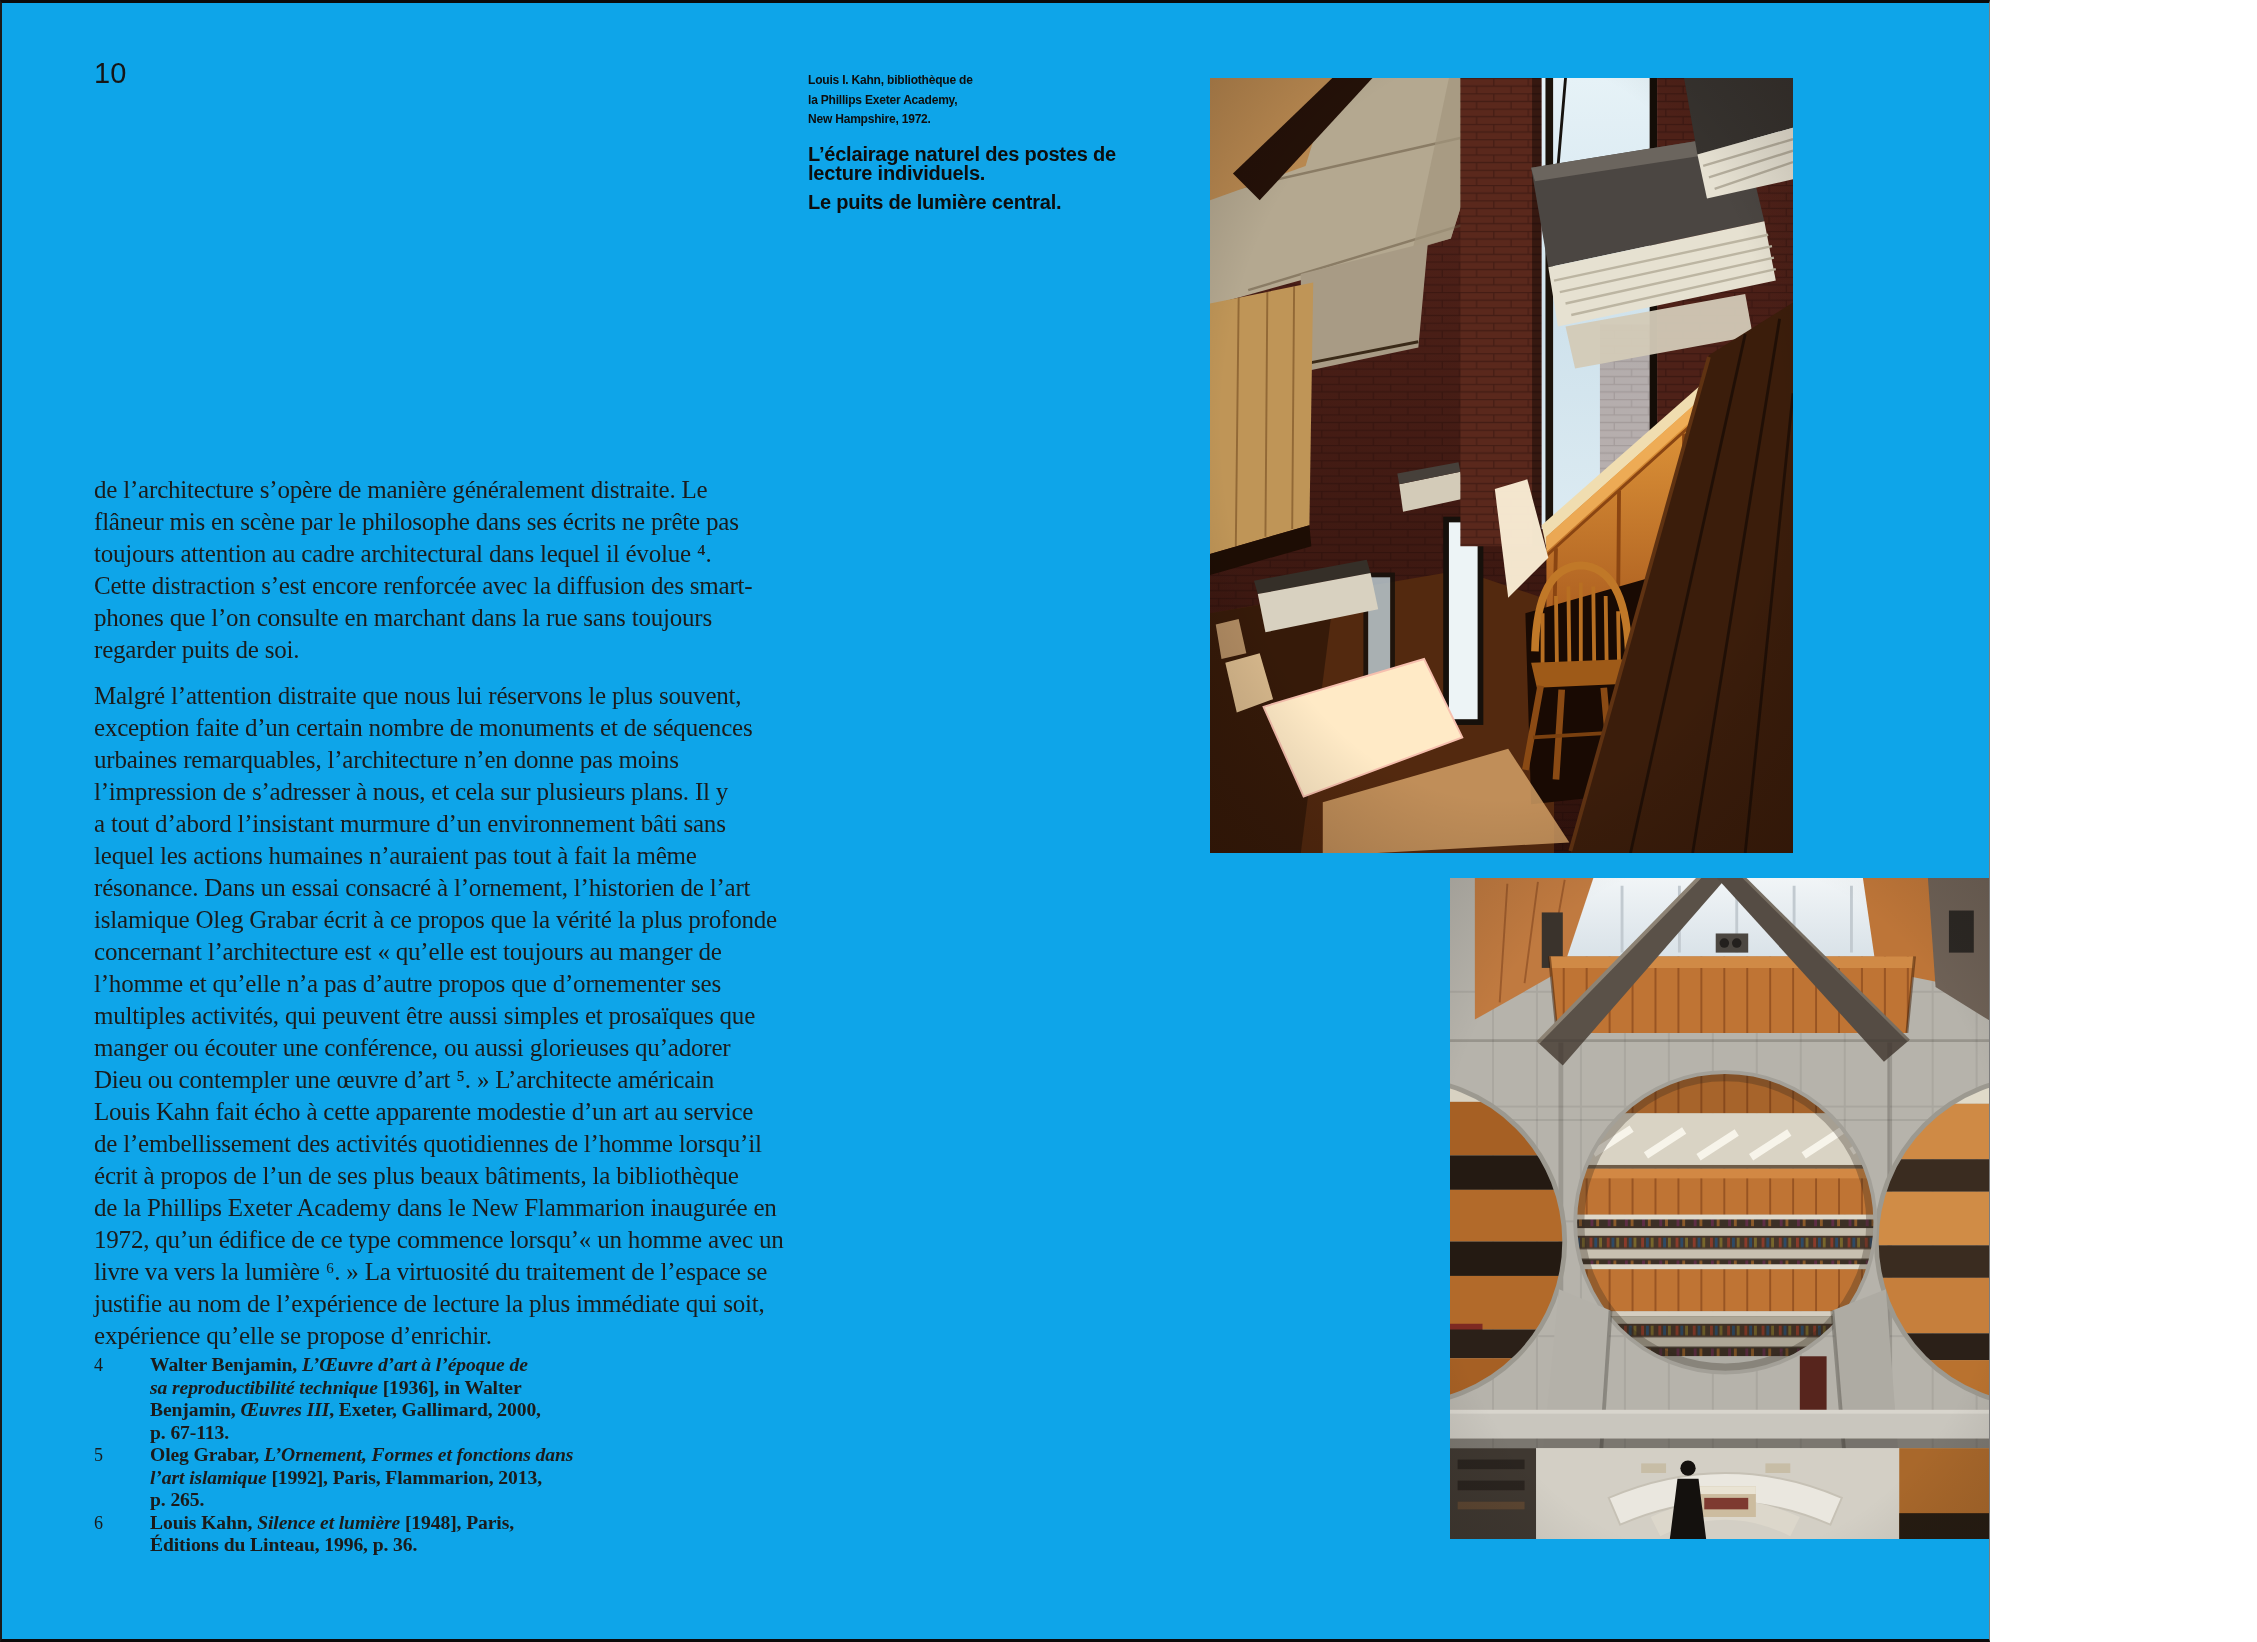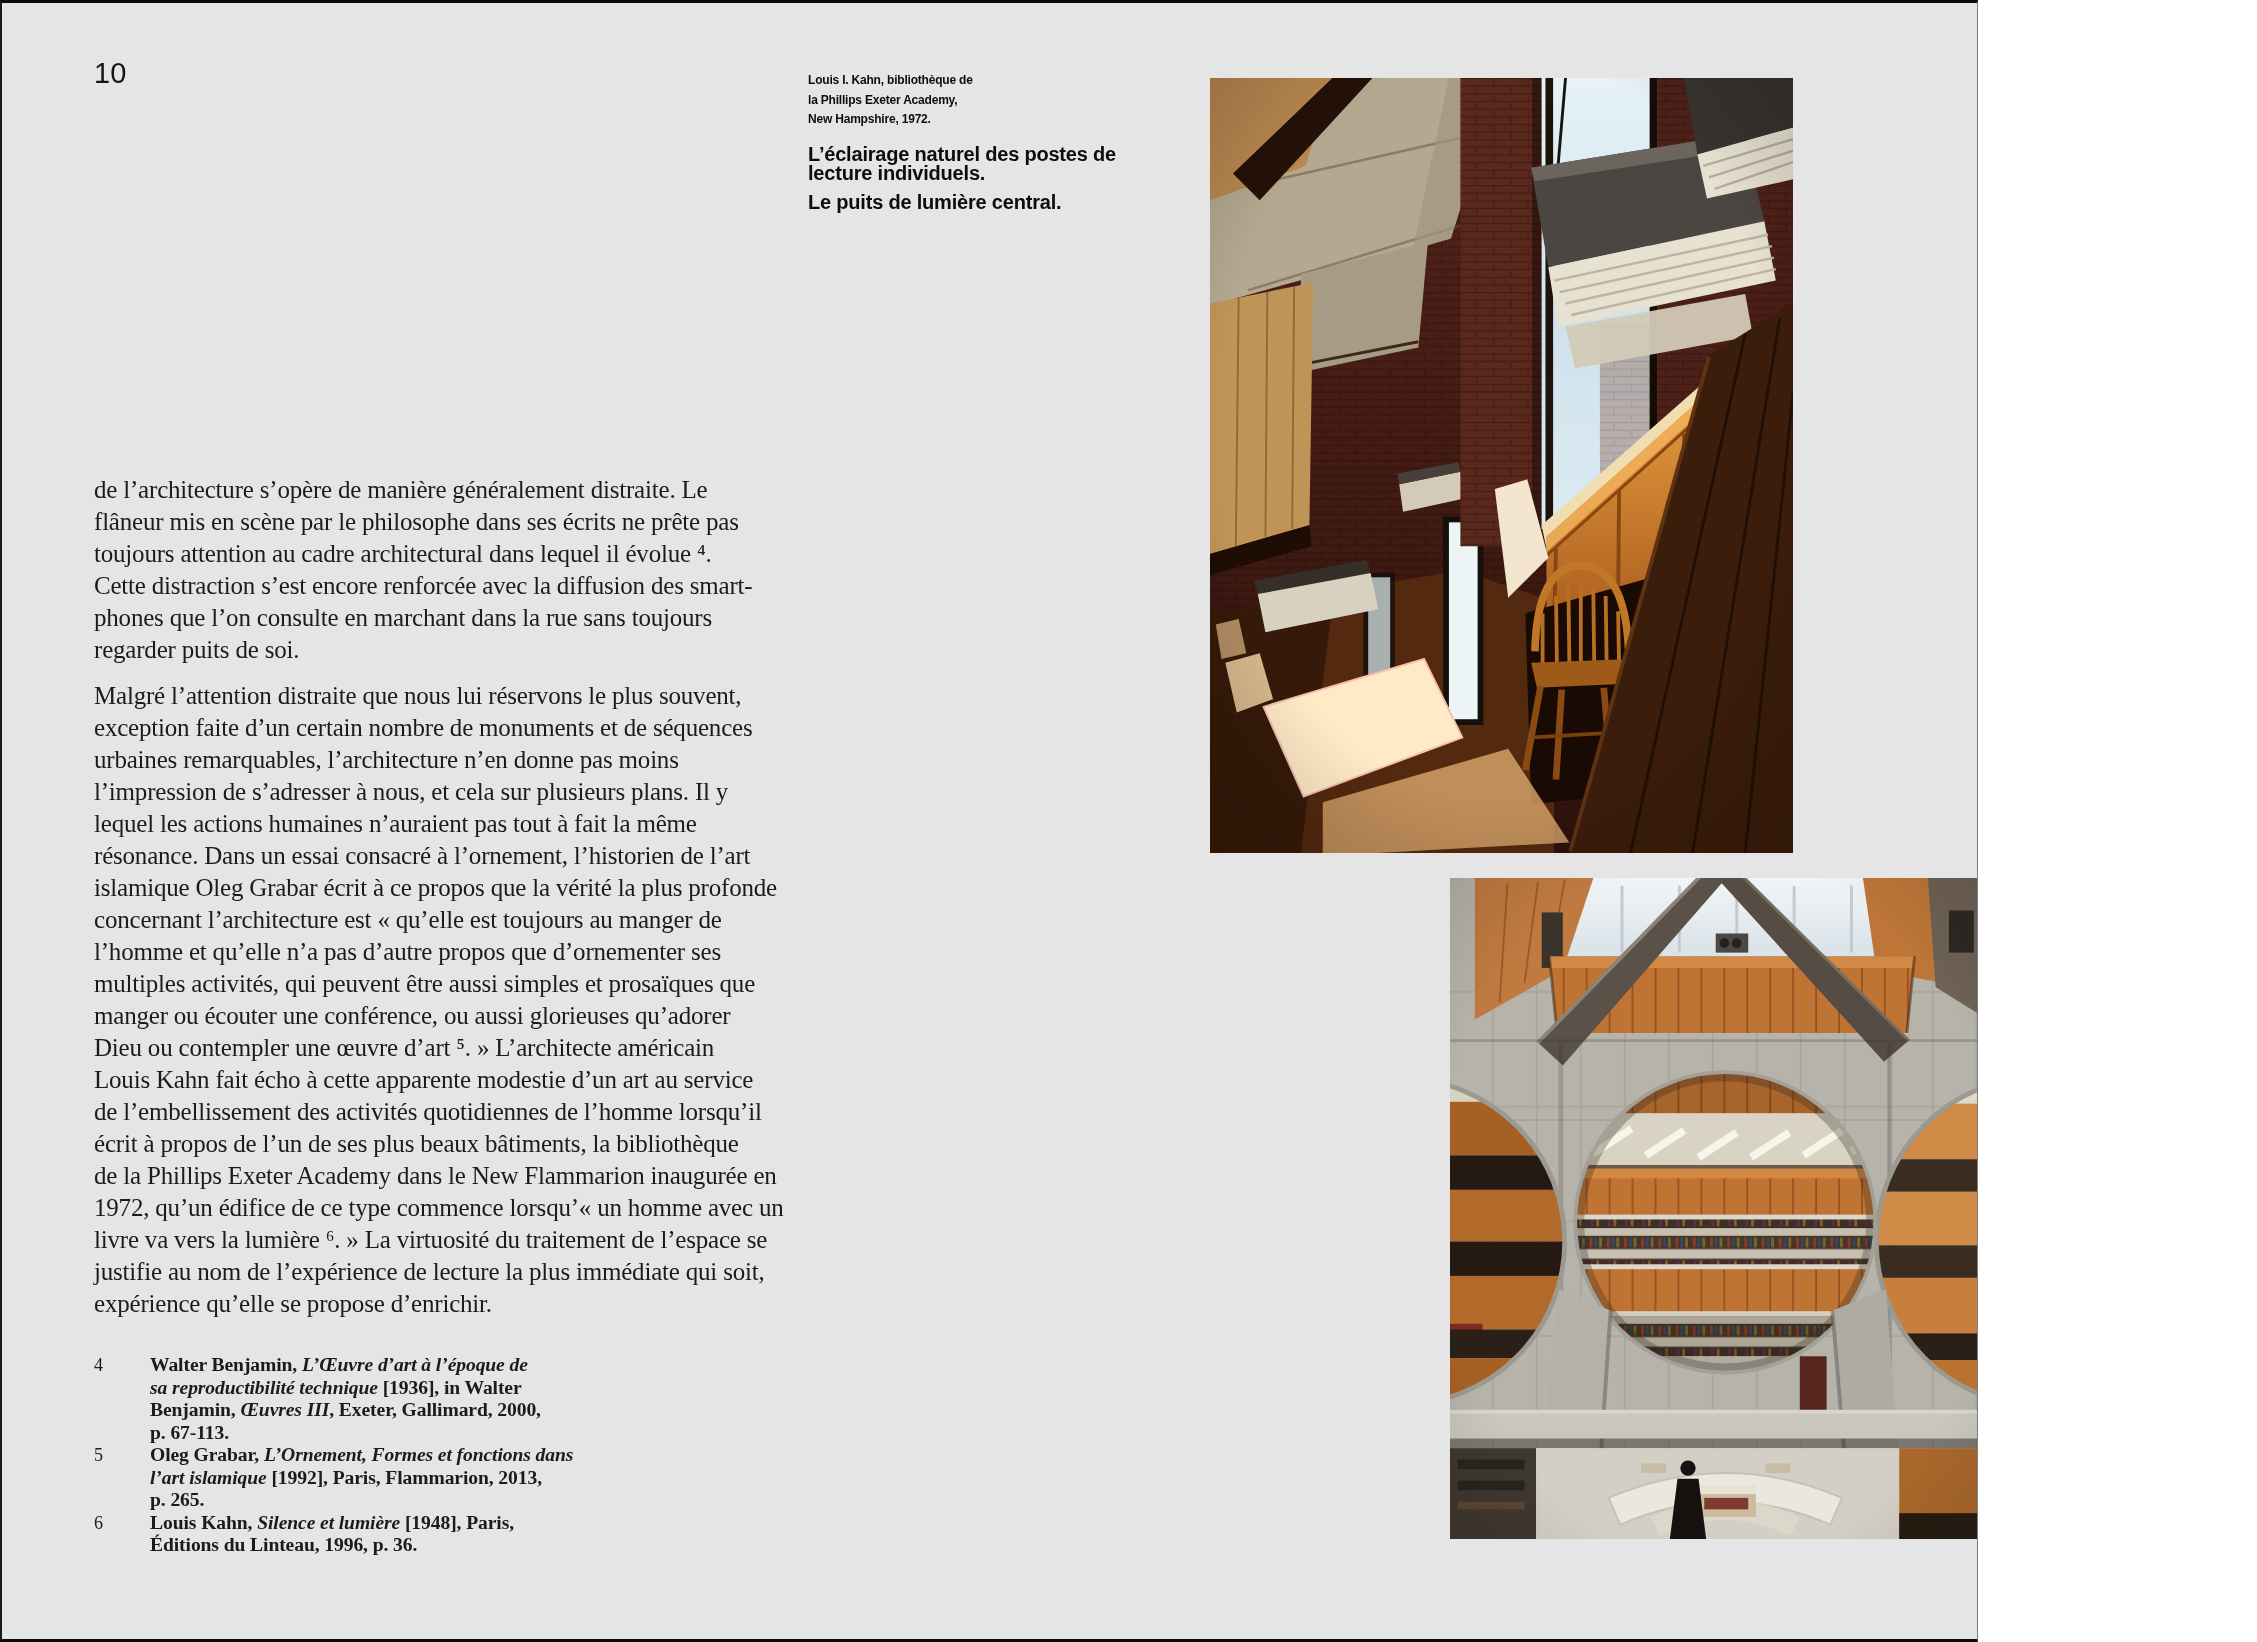--- a/index.html
+++ b/index.html
@@ -1,17 +1,17 @@
 <!DOCTYPE html>
 <html><head>
 <meta charset="utf-8">
 <style>
   html,body{margin:0;padding:0;background:#ffffff;}
-  .page{position:relative;width:1978px;height:1642px;background:#e5e5e5;overflow:hidden;
-        font-family:"Liberation Sans",sans-serif;color:#111;}
+  .page{position:relative;width:1978px;height:1642px;background:#0ea5e9;overflow:hidden;
+        font-family:"Liberation Sans",sans-serif;color:#111;padding-left:12px;}
   .frame{position:absolute;inset:0;pointer-events:none;z-index:40;
          border-top:3.8px solid #0b0b0b;border-bottom:3.8px solid #0b0b0b;
          border-left:2.9px solid #1a1a1a;border-right:1.9px solid #7d7d7d;}
   .pagenum{position:absolute;left:94px;top:57px;font-size:29px;letter-spacing:0;color:#161616;}
   .caption{position:absolute;left:808px;top:71px;width:306px;color:#0d0d0d;}
   .cap-a{font-size:12px;line-height:19.6px;font-weight:bold;letter-spacing:-0.2px;margin-bottom:15.3px;}
   .cap-b{font-size:20px;line-height:18.6px;font-weight:bold;letter-spacing:-0.2px;margin-bottom:10.5px;}
   .body-text{position:absolute;left:94px;top:474px;width:755px;color:#1b1b1b;
              font-family:"Liberation Serif","DejaVu Serif",serif;
              font-size:25px;line-height:32px;letter-spacing:-0.2px;}
@@ -58,20 +58,21 @@
         <div class="tline">toujours attention au cadre architectural dans lequel il évolue ⁴.</div>
         <div class="tline">Cette distraction s’est encore renforcée avec la diffusion des smart-</div>
         <div class="tline">phones que l’on consulte en marchant dans la rue sans toujours</div>
         <div class="tline">regarder puits de soi.</div>
       </div>
     <div class="para">
         <div class="tline">Malgré l’attention distraite que nous lui réservons le plus souvent,</div>
         <div class="tline">exception faite d’un certain nombre de monuments et de séquences</div>
         <div class="tline">urbaines remarquables, l’architecture n’en donne pas moins</div>
         <div class="tline">l’impression de s’adresser à nous, et cela sur plusieurs plans. Il y</div>
+        <div class="tline">a tout d’abord l’insistant murmure d’un environnement bâti sans</div>
         <div class="tline">lequel les actions humaines n’auraient pas tout à fait la même</div>
         <div class="tline">résonance. Dans un essai consacré à l’ornement, l’historien de l’art</div>
         <div class="tline">islamique Oleg Grabar écrit à ce propos que la vérité la plus profonde</div>
         <div class="tline">concernant l’architecture est « qu’elle est toujours au manger de</div>
         <div class="tline">l’homme et qu’elle n’a pas d’autre propos que d’ornementer ses</div>
         <div class="tline">multiples activités, qui peuvent être aussi simples et prosaïques que</div>
         <div class="tline">manger ou écouter une conférence, ou aussi glorieuses qu’adorer</div>
         <div class="tline">Dieu ou contempler une œuvre d’art ⁵. » L’architecte américain</div>
         <div class="tline">Louis Kahn fait écho à cette apparente modestie d’un art au service</div>
         <div class="tline">de l’embellissement des activités quotidiennes de l’homme lorsqu’il</div>

